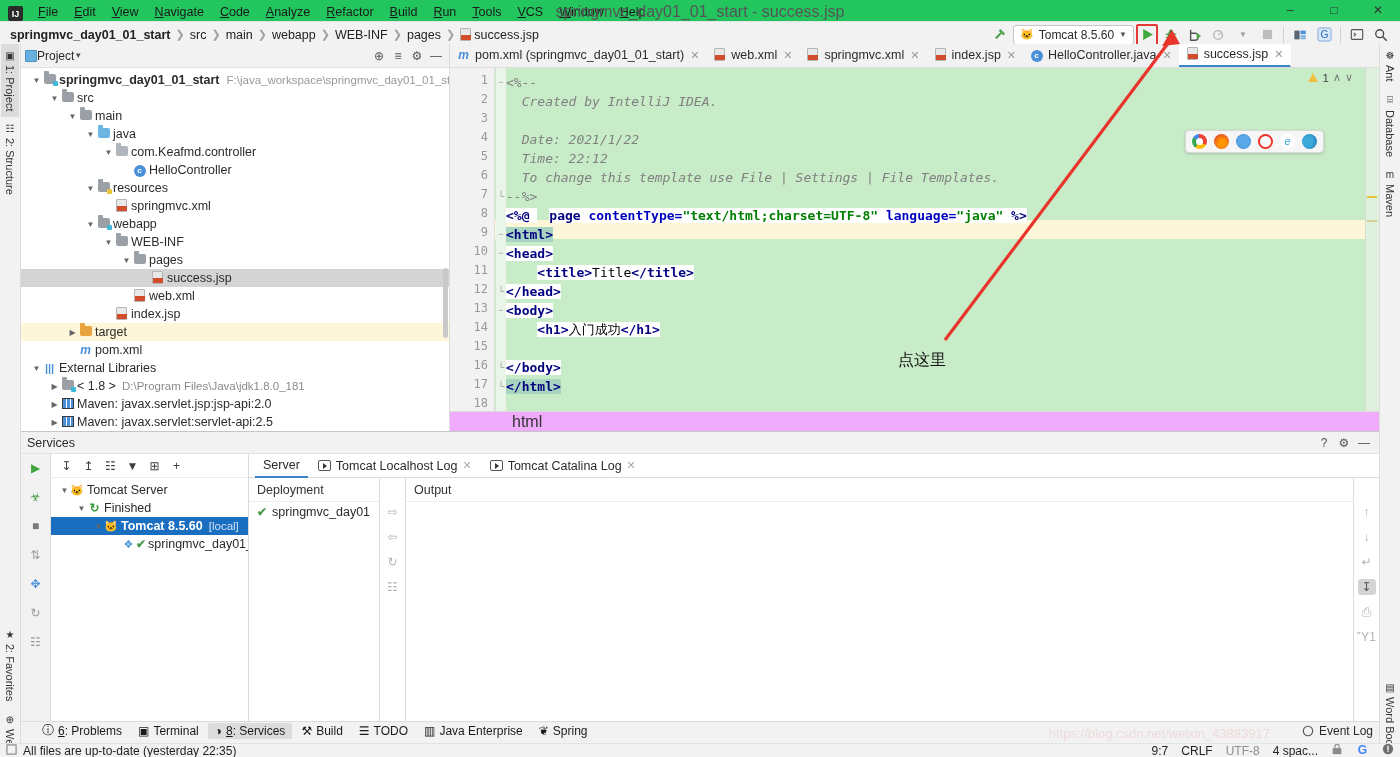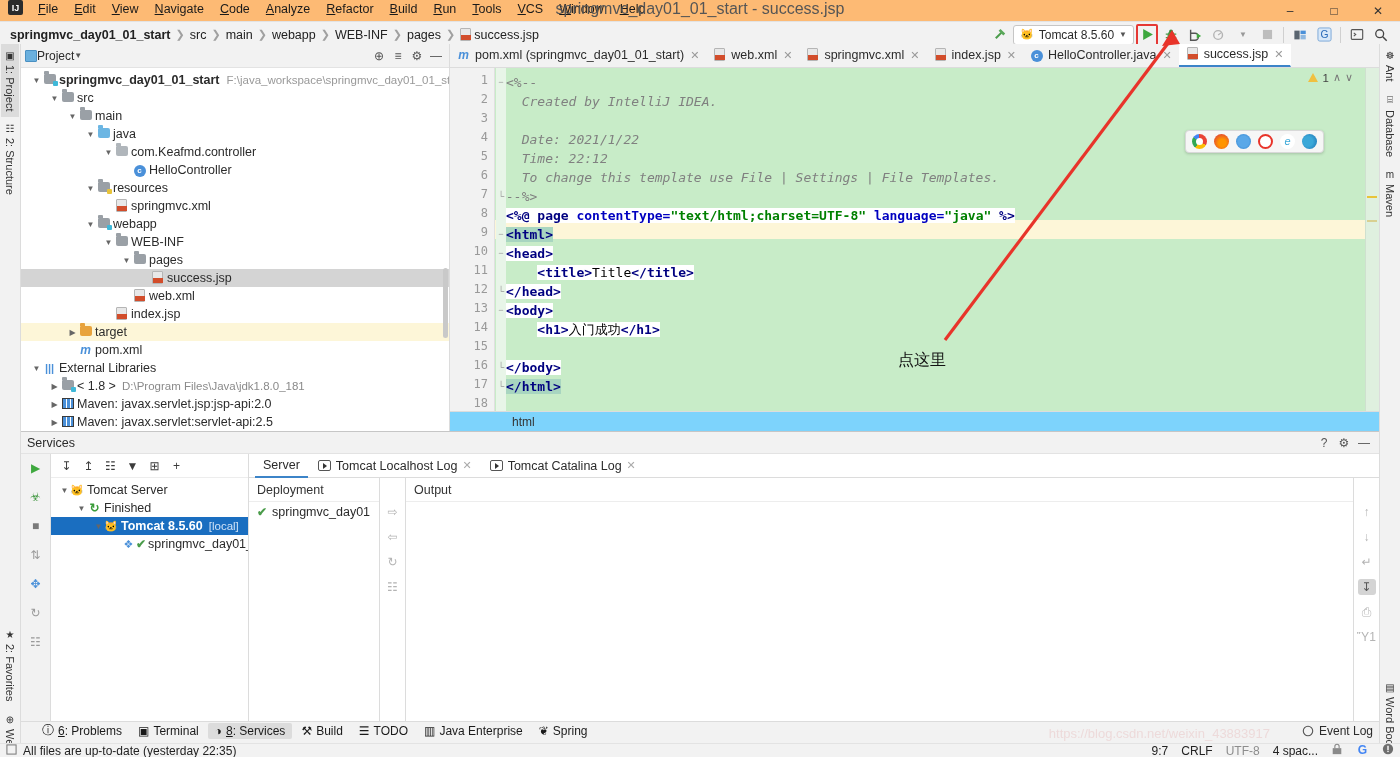--- a/index.html
+++ b/index.html
@@ -4,21 +4,21 @@
 <style>
   * { box-sizing: border-box; margin:0; padding:0; }
   html,body{
     width:1400px;height:757px;overflow:hidden;
     font-family:"Liberation Sans", sans-serif;
     font-size:12px;color:#2b2b2b;background:#f2f2f2;
   }
   #app{position:relative;width:1400px;height:757px;}
 
   
-  .titlebar{height:22px;background:#fdba74;display:flex;align-items:flex-start;
+  .titlebar{height:22px;background:#22c55e;display:flex;align-items:flex-end;
             border-bottom:1px solid #e3e3e3;position:relative;}
   .ij-logo{width:15px;height:15px;margin:0 7px 0 8px;background:#2b2b2b;
            border-radius:2px;color:#fff;font-size:9px;font-weight:bold;
            display:flex;align-items:center;justify-content:center;}
   .menu{display:flex;align-items:center;gap:0px;}
   .menu-item{padding:2px 8px;font-size:12.5px;color:#1a1a1a;cursor:default;}
   .menu-item u{text-decoration:underline;}
   .win-title{position:absolute;left:0;right:0;text-align:center;font-size:16px;
              color:#555;pointer-events:none;}
   .win-ctrl{margin-left:auto;display:flex;align-items:center;z-index:2;}
@@ -106,41 +106,41 @@
           border-right:1px solid #e0e0e0;}
   .lnum{position:absolute;right:6px;font-size:12px;color:#999;
         font-family:"DejaVu Sans Mono", monospace;}
   .foldcol{position:absolute;left:46px;top:0;bottom:0;width:10px;background:#e8f5e8;}
   .fold{position:absolute;left:1px;width:8px;height:8px;color:#9b9b9b;font-size:9px;
         line-height:8px;text-align:center;}
   .codelines{position:absolute;left:56px;top:0;right:0;bottom:0;
              font-family:"DejaVu Sans Mono", monospace;font-size:13px;}
   .cline{position:absolute;left:0;right:0;height:19px;line-height:19px;white-space:pre;}
   .cmt{color:#808080;font-style:italic;}
-  .kw{color:#000080;font-weight:bold;}
+  .kw{color:#000080;font-weight:bold;margin-left:12px;}
   .tag{color:#000080;font-weight:bold;}
   .attr{color:#0000c0;font-weight:bold;}
   .str{color:#008000;font-weight:bold;}
   .txt{color:#000;}
   .wb{background:#ffffff;}
   .hl-line{position:absolute;left:45px;right:0;height:19px;background:#fdf6d8;}
   .caret-sel{background:#a8d5c0;}
   .browsers{position:absolute;left:735px;top:62px;background:#f6f6f6;border:1px solid #d8d8d8;
             border-radius:4px;padding:3px 6px;display:flex;gap:7px;align-items:center;
             box-shadow:0 1px 3px rgba(0,0,0,.18);}
   .bicon{width:15px;height:15px;border-radius:50%;position:relative;display:inline-block;}
   .warnbar{position:absolute;right:26px;top:3px;display:flex;align-items:center;gap:4px;
            font-size:11.5px;color:#444;}
   .tri{width:0;height:0;border-left:5px solid transparent;border-right:5px solid transparent;
        border-bottom:9px solid #f0c040;}
   .markerstripe{position:absolute;right:0;top:0;bottom:0;width:14px;background:#dff0df;
                 border-left:1px solid #cfe0cf;}
   .marker{position:absolute;right:2px;width:10px;height:2px;}
-  .bread-bottom{height:20px;background:#7dd3fc;border-top:1px solid #dcdcdc;
-                display:flex;align-items:center;padding-left:62px;font-size:12px;color:#333;}
+  .bread-bottom{height:20px;background:#f0abfc;border-top:1px solid #dcdcdc;
+                display:flex;align-items:center;padding-left:62px;font-size:16px;color:#333;}
 
   
   .services{position:absolute;left:21px;top:431px;right:21px;bottom:36px;background:#fff;
             display:flex;flex-direction:column;border-top:1px solid #c6c6c6;}
   .sv-header{height:22px;background:#f2f2f2;display:flex;align-items:center;padding:0 6px;
              border-bottom:1px solid #e3e3e3;}
   .sv-title{font-size:12.5px;}
   .sv-hact{margin-left:auto;display:flex;gap:2px;align-items:center;}
   .sv-body{flex:1;display:flex;min-height:0;}
   .sv-rail{width:30px;background:#f2f2f2;border-right:1px solid #dcdcdc;

